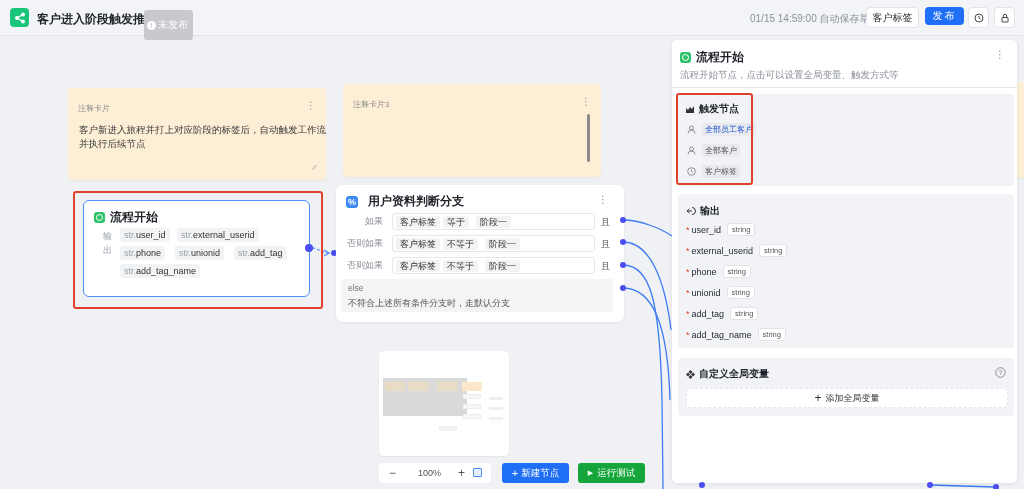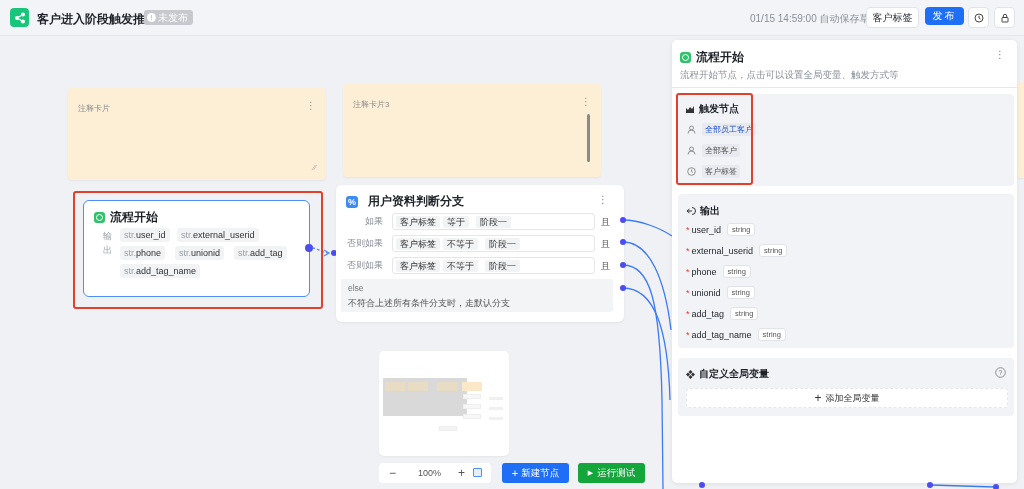--- a/index.html
+++ b/index.html
@@ -3,21 +3,21 @@
 <meta charset="utf-8">
 <style>
   * { box-sizing: border-box; margin: 0; padding: 0; }
   html, body { width: 1024px; height: 489px; overflow: hidden; }
   body { font-family: "Liberation Sans", "DejaVu Sans", sans-serif; background: #f0f1f5; position: relative; color: #1f2329; font-size: 12px; }
 
   
   .header { position: absolute; left: 0; top: 0; width: 1024px; height: 36px; background: #f3f4f7; border-bottom: 1px solid #e4e6eb; display: flex; align-items: center; }
   .logo { position: absolute; left: 10px; top: 8px; width: 19px; height: 19px; background: #19c57b; border-radius: 4px; display: flex; align-items: center; justify-content: center; }
   .title { position: absolute; left: 37px; top: 11px; font-size: 12px; font-weight: bold; color: #1f2329; }
-  .status-badge { position: absolute; left: 144px; top: 10px; height: 15px; padding: 0 5px 0 3px; background: #c7c9ce; border-radius: 3px; color: #fff; font-size: 10px; display: flex; align-items: center; gap: 2px; }
+  .status-badge { position: absolute; left: 144px; top: 10px; height: 30px; padding: 0 5px 0 3px; background: #c7c9ce; border-radius: 3px; color: #fff; font-size: 10px; display: flex; align-items: center; gap: 2px; }
   .status-badge .dot { width: 9px; height: 9px; border-radius: 50%; background: #fff; color: #c7c9ce; font-size: 7px; font-weight: bold; display: flex; align-items: center; justify-content: center; }
   .autosave { position: absolute; left: 750px; top: 12px; font-size: 10px; color: #8a8f99; }
   .btn-draft { position: absolute; left: 866px; top: 7px; width: 53px; height: 21px; background: #fff; border: 1px solid #e1e3e8; border-radius: 4px; font-size: 10px; color: #1f2329; display: flex; align-items: center; justify-content: center; }
   .btn-publish { position: absolute; left: 925px; top: 7px; width: 39px; height: 18px; background: #1e6ff5; border-radius: 4px; font-size: 10px; color: #fff; display: flex; align-items: center; justify-content: center; letter-spacing: 2px; }
   .btn-icon { position: absolute; top: 7px; width: 21px; height: 21px; background: #fff; border: 1px solid #e1e3e8; border-radius: 4px; display: flex; align-items: center; justify-content: center; }
 
   
   .note { position: absolute; background: #fdeed6; border-radius: 4px; box-shadow: 0 1px 2px rgba(0,0,0,0.05); }
   .note .note-title { position: absolute; left: 10px; top: 15px; font-size: 8px; color: #8d8d8d; }
   .note .menu { position: absolute; right: 10px; top: 12px; font-size: 10px; color: #999; }
@@ -110,20 +110,24 @@
   <path d="M623 220 C 640 220, 660 228, 672 236" fill="none" stroke="#3c7cf2" stroke-width="1.3"></path>
   <path d="M623 242 C 650 242, 665 280, 671 330" fill="none" stroke="#3c7cf2" stroke-width="1.3"></path>
   <path d="M623 265 C 650 265, 660 300, 662 400 L 663 489" fill="none" stroke="#3c7cf2" stroke-width="1.3"></path>
   <path d="M623 288 C 655 288, 668 330, 670 400" fill="none" stroke="#3c7cf2" stroke-width="1.3"></path>
   <path d="M930 485 L 995 487" fill="none" stroke="#3c7cf2" stroke-width="1.3"></path>
 </svg>
 
 <div class="note" style="left:68px; top:88px; width:258px; height:92px;">
   <div class="note-title">注释卡片</div>
   <div class="menu">⋮</div>
+  <div class="note-body" style="top:35px;">
+    <div>客户新进入旅程并打上对应阶段的标签后，自动触发工作流</div>
+    <div>并执行后续节点</div>
+  </div>
   <div style="position:absolute; right:10px; bottom:8px; font-size:8px; color:#aaa;">⁄⁄</div>
 </div>
 
 <div class="note" style="left:343px; top:84px; width:258px; height:93px;">
   <div class="note-title">注释卡片3</div>
   <div class="menu">⋮</div>
   <div style="position:absolute; right:11px; top:30px; width:3px; height:48px; background:#8a8a8a; border-radius:2px;"></div>
 </div>
 
 <div class="red-frame" style="left:73px; top:191px; width:250px; height:118px;"></div>

